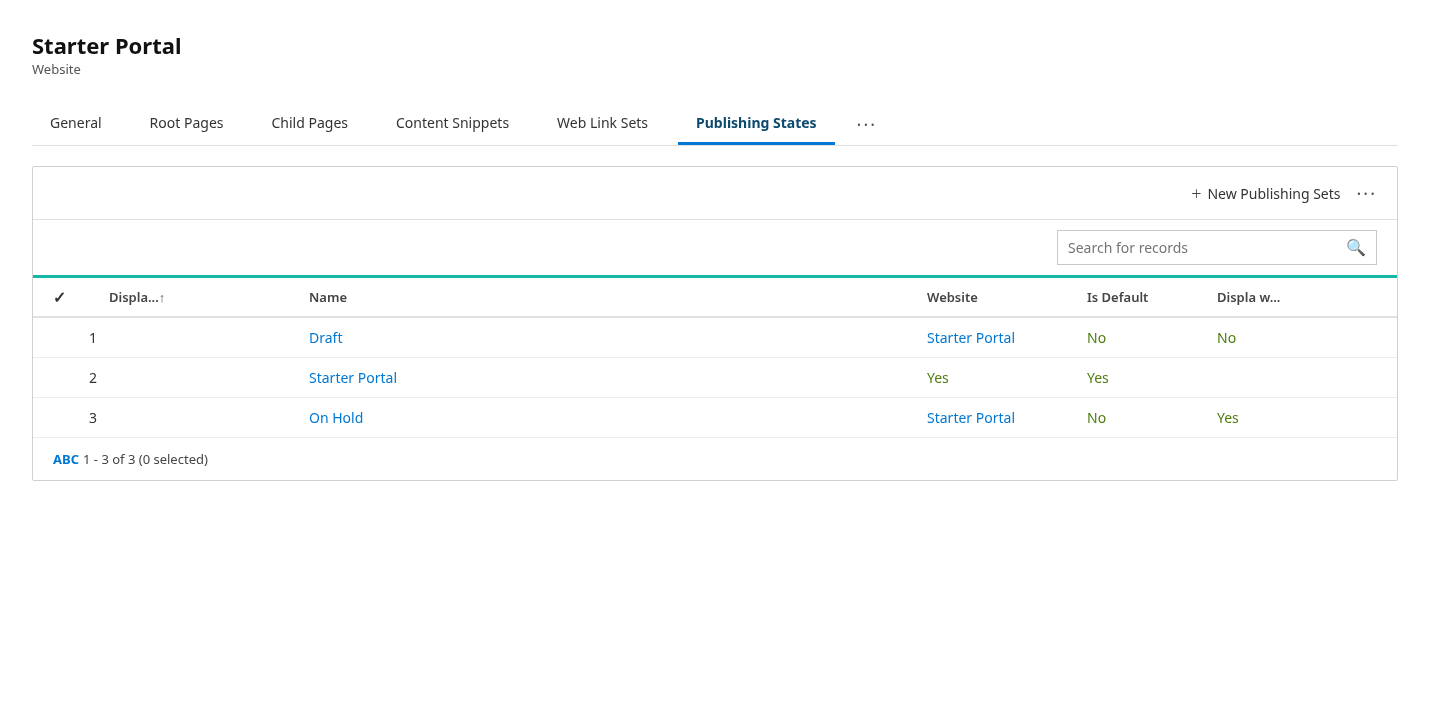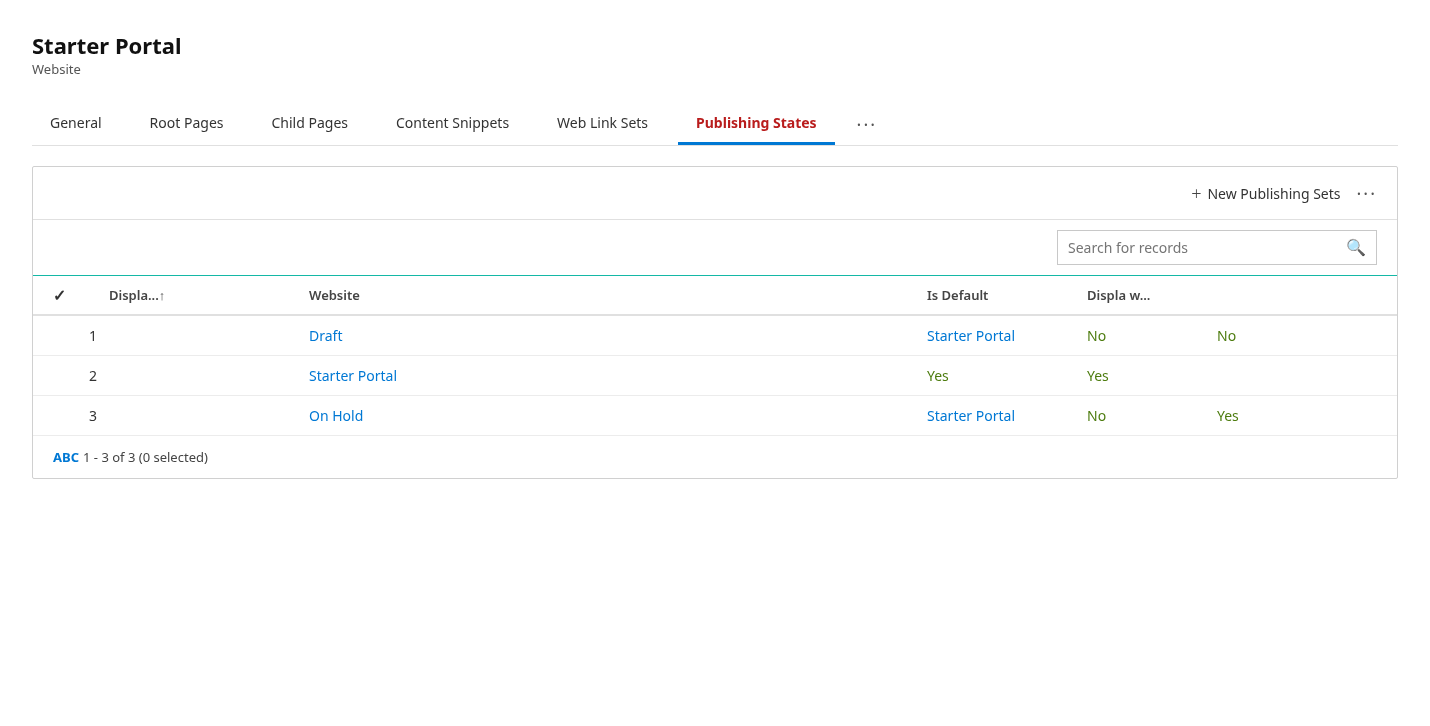--- a/index.html
+++ b/index.html
@@ -36,21 +36,21 @@
       font-size: 14px;
       color: #333;
       cursor: pointer;
       border-bottom: 3px solid transparent;
       margin-bottom: -1px;
       white-space: nowrap;
       user-select: none;
     }
     .tab.active {
       font-weight: 700;
-      color: #b91c1c;
+      color: #0c4a6e;
       border-bottom: 3px solid #0078d4;
     }
     .tab-more {
       padding: 10px 10px;
       font-size: 18px;
       color: #555;
       cursor: pointer;
       letter-spacing: 2px;
       margin-bottom: -1px;
     }
@@ -86,21 +86,21 @@
       margin-left: 16px;
       font-size: 18px;
       color: #555;
       cursor: pointer;
       letter-spacing: 2px;
     }
     .search-row {
       display: flex;
       justify-content: flex-end;
       padding: 10px 20px 10px;
-      border-bottom: 1px solid #14b8a6;
+      border-bottom: 3px solid #14b8a6;
     }
     .search-box {
       display: flex;
       align-items: center;
       border: 1px solid #c8c8c8;
       width: 320px;
       background: #fff;
     }
     .search-box input {
       border: none;
@@ -213,20 +213,23 @@
     </div>
 
     <div class="table-header">
       <div class="th th-check">
         <span>✓</span>
       </div>
       <div class="th">
         <span>Displa...↑</span>
       </div>
       <div class="th">
+        <span>Name</span>
+      </div>
+      <div class="th">
         <span>Website</span>
       </div>
       <div class="th">
         <span>Is Default</span>
       </div>
       <div class="th">
         <span>Displa w...</span>
       </div>
     </div>
 

